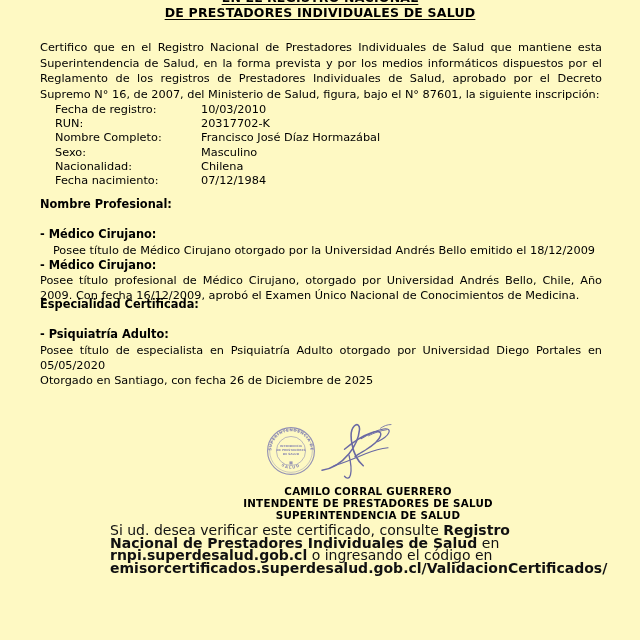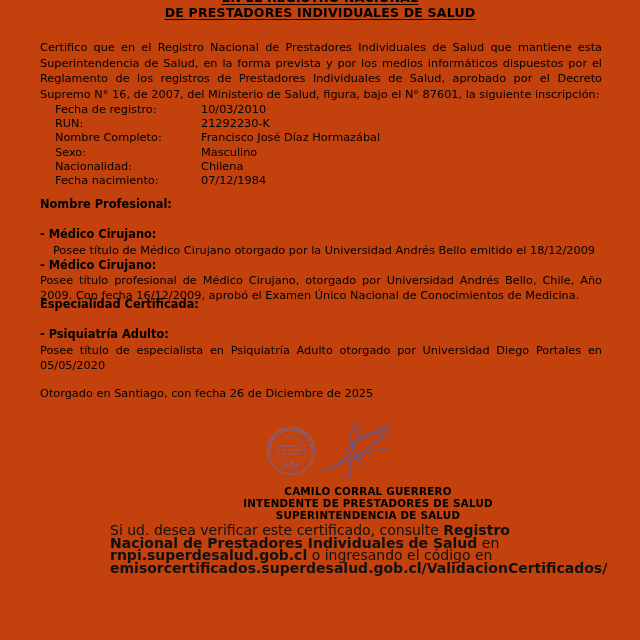--- a/index.html
+++ b/index.html
@@ -15,21 +15,21 @@
     color: #000000;
     position: relative;
   }
 
   .page {
     position: absolute;
     left: 0;
     top: 0;
     width: 640px;
     height: 640px;
-    background: #c2410c;
+    background: #fef9c3;
   }
 
   
   .title-block {
     position: absolute;
     left: 0;
     top: -10px;
     width: 640px;
     text-align: center;
   }
@@ -76,21 +76,21 @@
   
   .section {
     position: absolute;
     left: 40px;
     width: 562px;
     font-size: 11.3px;
     line-height: 15.3px;
   }
   .sec-orden { top: 197px; }
   .sec-esp   { top: 297px; }
-  .sec-otorg { top: 373px; margin-top: 13px; }
+  .sec-otorg { top: 373px; }
 
   .sec-head {
     font-weight: bold;
     font-size: 11.4px;
     margin-bottom: 15px;
   }
   .item-head {
     font-weight: bold;
     font-size: 11.4px;
   }
@@ -163,21 +163,21 @@
   <div class="intro">Certifico que en el Registro Nacional de Prestadores Individuales de Salud que mantiene esta Superintendencia de Salud, en la forma prevista y por los medios informáticos dispuestos por el Reglamento de los registros de Prestadores Individuales de Salud, aprobado por el Decreto Supremo N° 16, de 2007, del Ministerio de Salud, figura, bajo el N° 87601, la siguiente inscripción:</div>
 
   <table class="fields">
     <tbody>
         <tr>
       <td class="lbl">Fecha de registro:</td>
       <td class="val">10/03/2010</td>
     </tr>
     <tr>
       <td class="lbl">RUN:</td>
-      <td class="val">21292230-K</td>
+      <td class="val">20317702-K</td>
     </tr>
     <tr>
       <td class="lbl">Nombre Completo:</td>
       <td class="val">Francisco José Díaz Hormazábal</td>
     </tr>
     <tr>
       <td class="lbl">Sexo:</td>
       <td class="val">Masculino</td>
     </tr>
     <tr>

